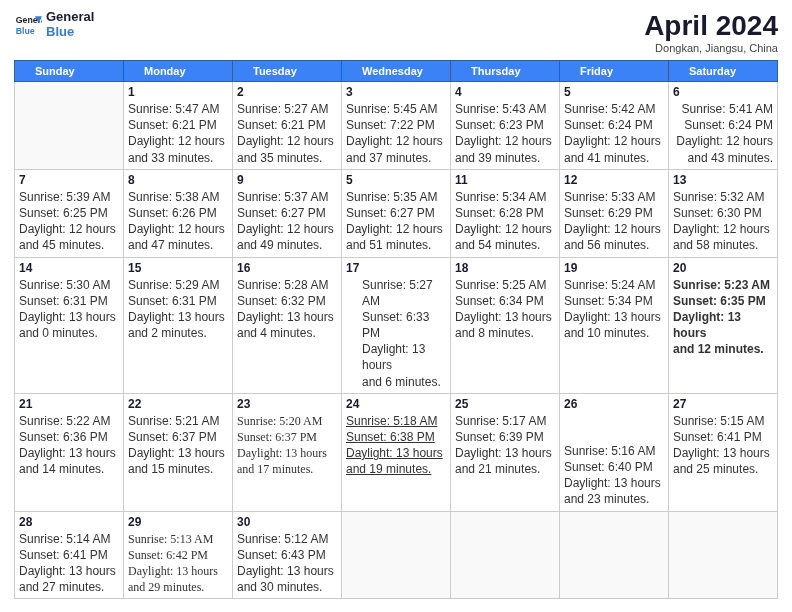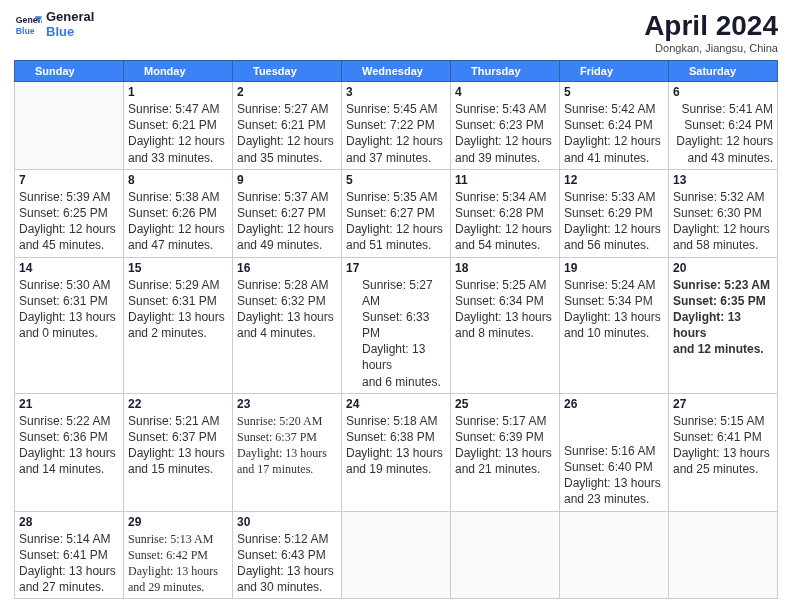--- a/index.html
+++ b/index.html
@@ -280,21 +280,21 @@
           </td>
           <td>
             <div class="day-num">23</div>
             <div class="day-info" style="white-space: pre-line; font-family: Liberation Serif, serif;">Sunrise: 5:20 AM
 Sunset: 6:37 PM
 Daylight: 13 hours
 and 17 minutes.</div>
           </td>
           <td>
             <div class="day-num">24</div>
-            <div class="day-info" style="white-space: pre-line;">Sunrise: 5:18 AM
+            <div class="day-info" style="white-space: pre-line; text-decoration: underline;">Sunrise: 5:18 AM
 Sunset: 6:38 PM
 Daylight: 13 hours
 and 19 minutes.</div>
           </td>
           <td>
             <div class="day-num">25</div>
             <div class="day-info" style="white-space: pre-line;">Sunrise: 5:17 AM
 Sunset: 6:39 PM
 Daylight: 13 hours
 and 21 minutes.</div>

